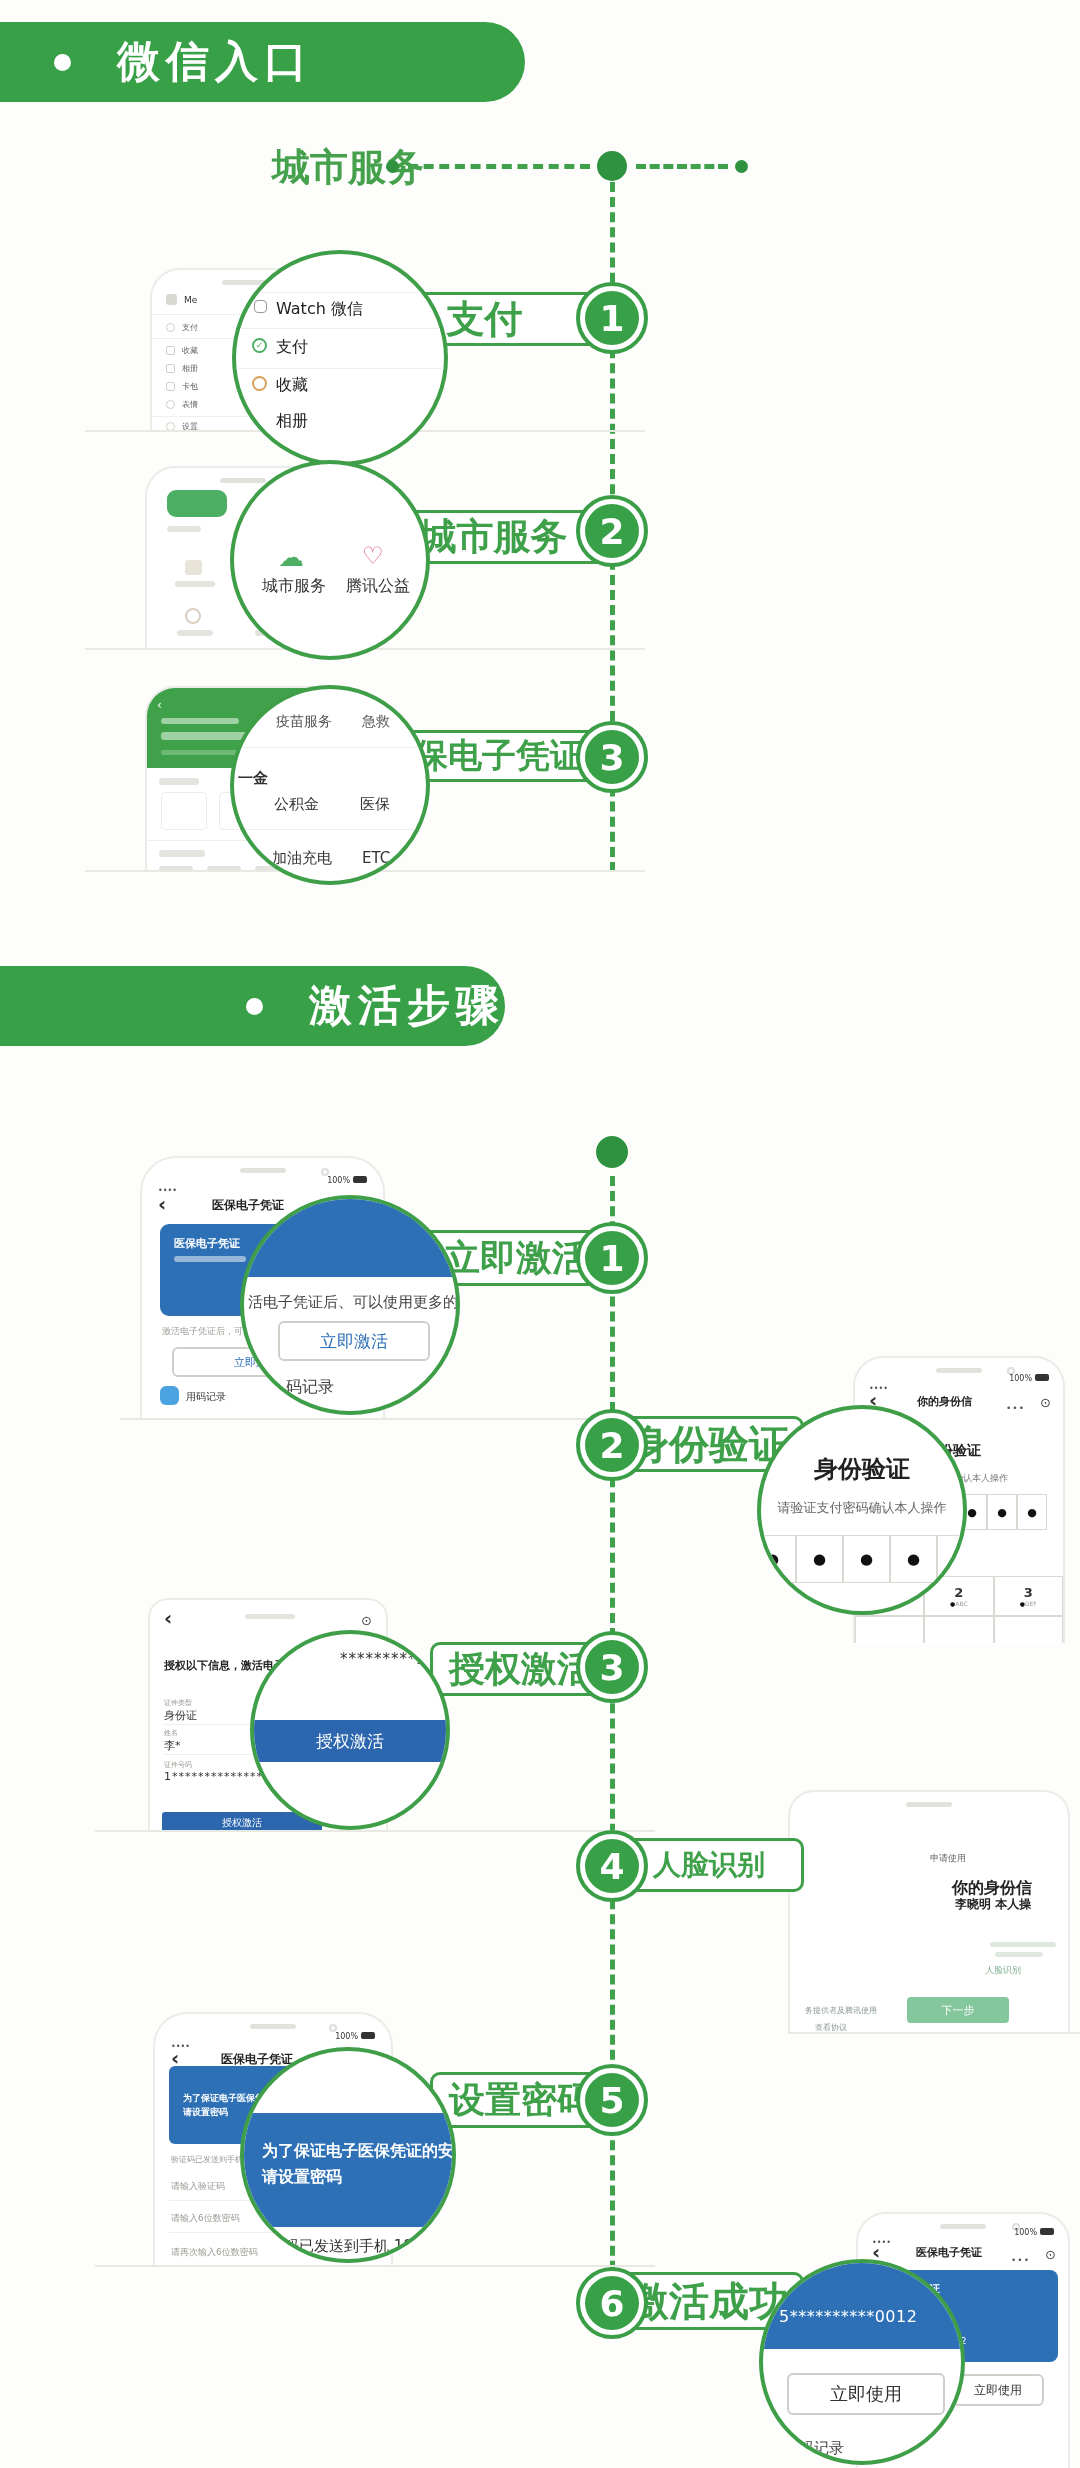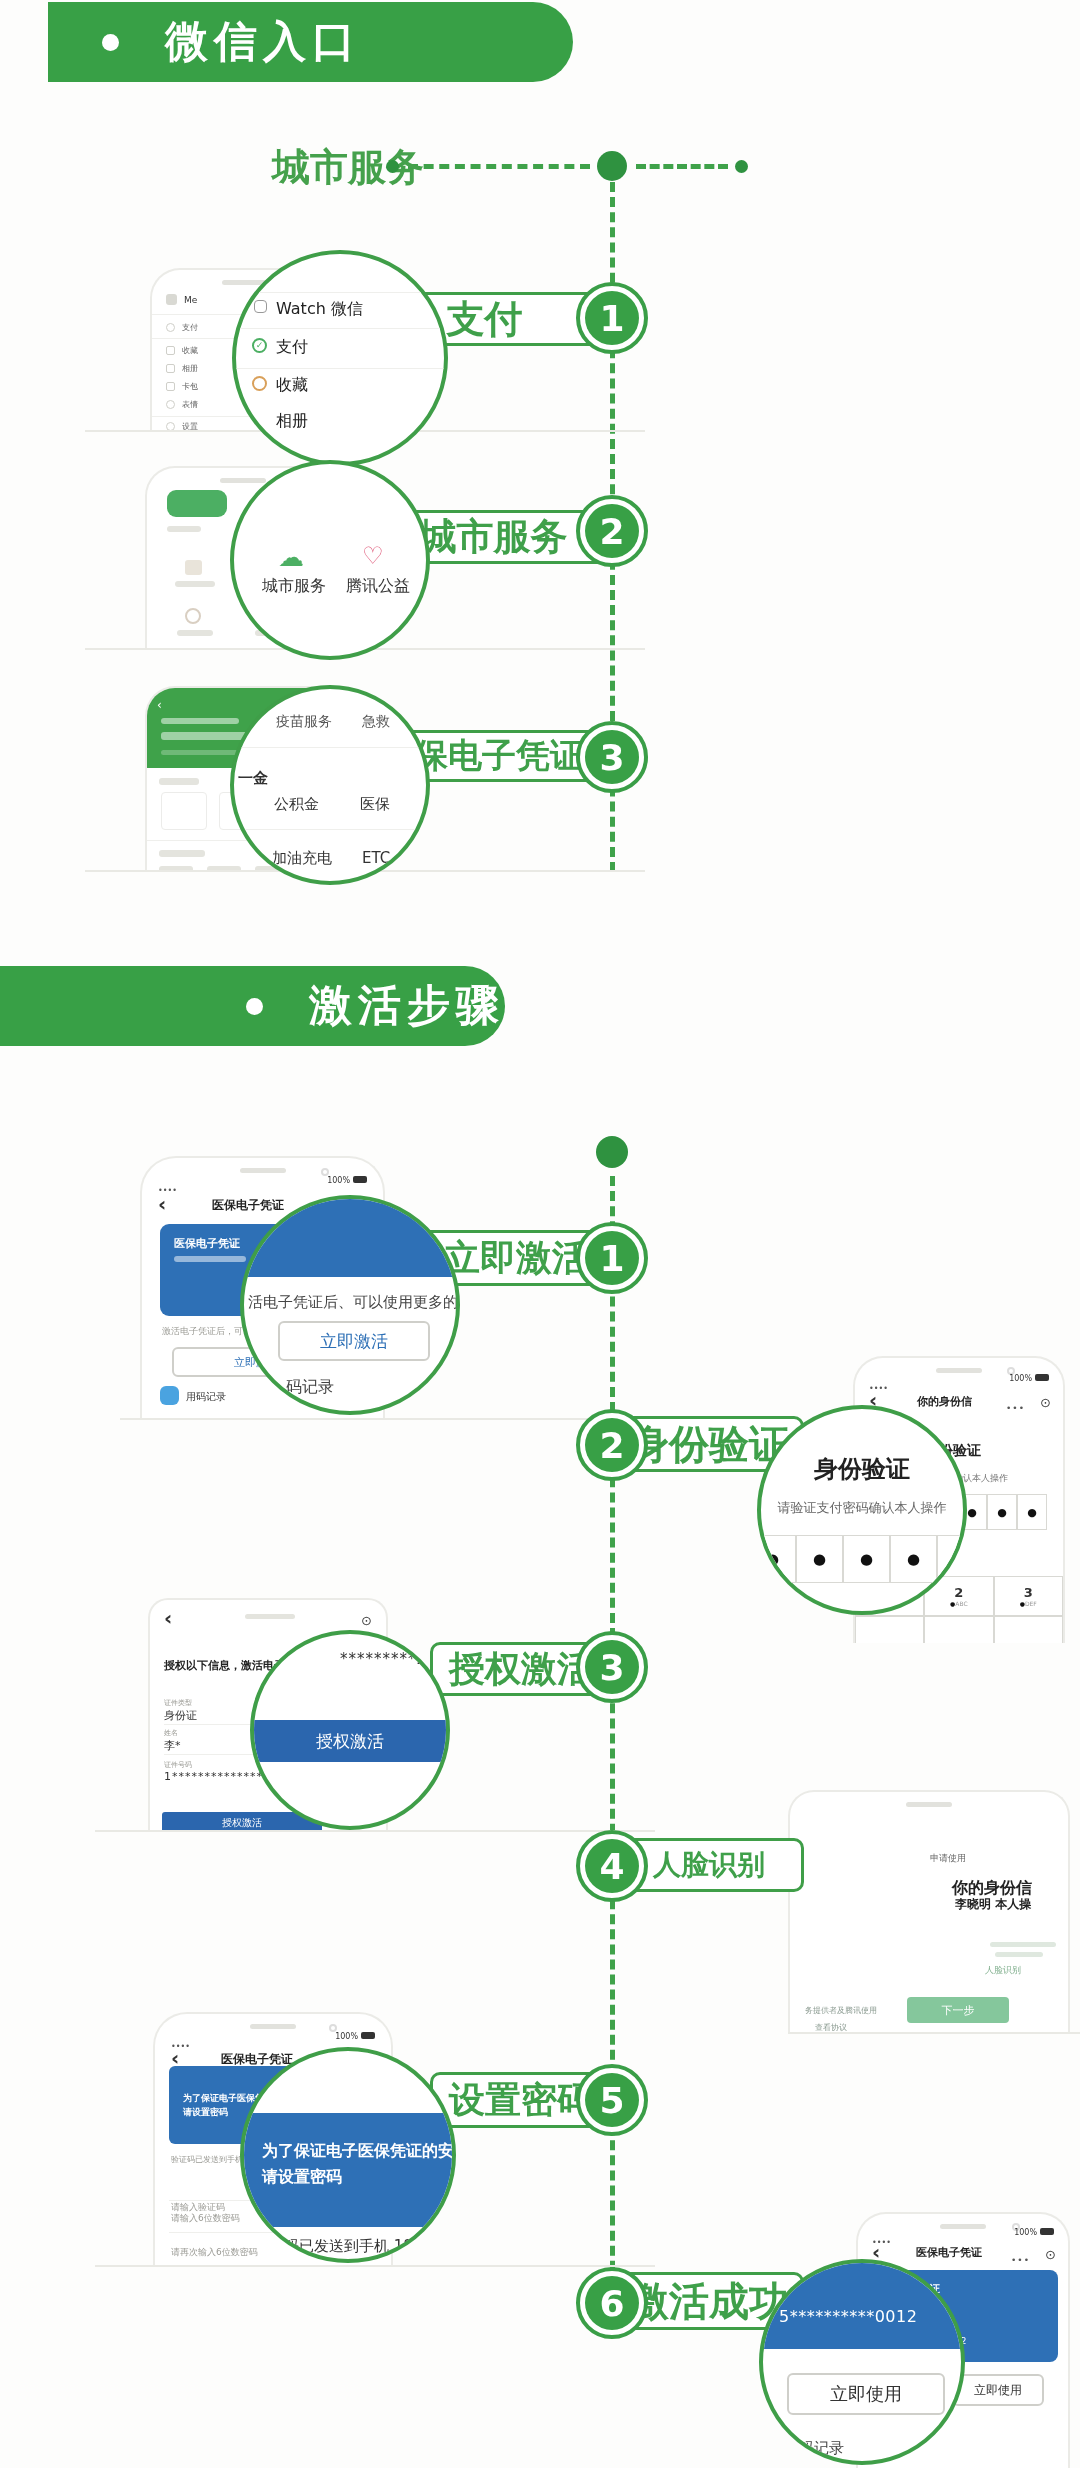--- a/index.html
+++ b/index.html
@@ -47,21 +47,21 @@
   .pwdcell i::before{content:"●";font-style:normal;color:#111;}
   .bluebtn{position:absolute;background:#2b66ae;color:#fff;display:flex;align-items:center;justify-content:center;}
   .ghostbtn{position:absolute;background:#fff;border:2px solid #cfcfca;border-radius:6px;color:#2e70b6;
             display:flex;align-items:center;justify-content:center;box-sizing:border-box;}
 </style>
 </head>
 <body>
 
 <div id="canvas">
 
-  <div class="banner" style="top:2px;width:525px;margin-left:48px;">
+  <div class="banner" style="top:22px;width:525px;">
     <span class="bdot"></span>
     <span class="btxt">微信入口</span>
   </div>
 
   <div class="ghead" style="left:272px;top:142px;font-size:38px;">城市服务</div>
   <div class="gdot" style="left:386px;top:160px;width:13px;height:13px;"></div>
   <div class="hdash" style="left:408px;top:164px;width:182px;"></div>
   <div class="gdot" style="left:597px;top:151px;width:30px;height:30px;"></div>
   <div class="hdash" style="left:636px;top:164px;width:92px;"></div>
   <div class="gdot" style="left:735px;top:160px;width:13px;height:13px;"></div>
@@ -371,21 +371,21 @@
     <div class="abs backico" style="left:16px;top:32px;"></div>
     <div class="navttl" style="left:66px;top:37px;font-size:12px;">医保电子凭证</div>
     <div class="abs dots3" style="right:42px;top:40px;"></div>
     <div class="abs target" style="right:16px;top:36px;"></div>
     <div class="abs" style="left:14px;top:52px;width:206px;height:78px;background:#2e70b6;border-radius:6px;">
       <div class="abs" style="left:14px;top:26px;color:#fff;font-size:9px;font-weight:600;">为了保证电子医保凭证的安全</div>
       <div class="abs" style="left:14px;top:40px;color:#fff;font-size:9px;font-weight:600;">请设置密码</div>
       <div class="abs" style="right:18px;top:14px;width:42px;height:48px;background:rgba(255,255,255,.12);border-radius:6px;transform:rotate(12deg);"></div>
     </div>
     <div class="tinytxt" style="left:16px;top:140px;font-size:8px;">验证码已发送到手机 188 5915 2765</div>
-    <div class="tinytxt" style="left:16px;top:166px;font-size:9px;margin-top:21px;">请输入验证码</div>
+    <div class="tinytxt" style="left:16px;top:166px;font-size:9px;">请输入验证码</div>
     <div class="sep" style="top:186px;left:14px;right:14px;"></div>
     <div class="tinytxt" style="left:16px;top:198px;font-size:9px;">请输入6位数密码</div>
     <div class="sep" style="top:218px;left:14px;right:14px;"></div>
     <div class="tinytxt" style="left:16px;top:232px;font-size:9px;">请再次输入6位数密码</div>
   </div>
   <div class="hairline" style="left:95px;top:2265px;width:560px;"></div>
 
   <div class="mag" style="left:240px;top:2047px;width:216px;height:216px;">
     <div class="abs" style="left:-4px;right:-4px;top:62px;height:114px;background:#2e70b6;">
       <div class="abs" style="left:22px;top:28px;color:#fff;font-size:16px;font-weight:700;white-space:nowrap;">为了保证电子医保凭证的安全</div>

